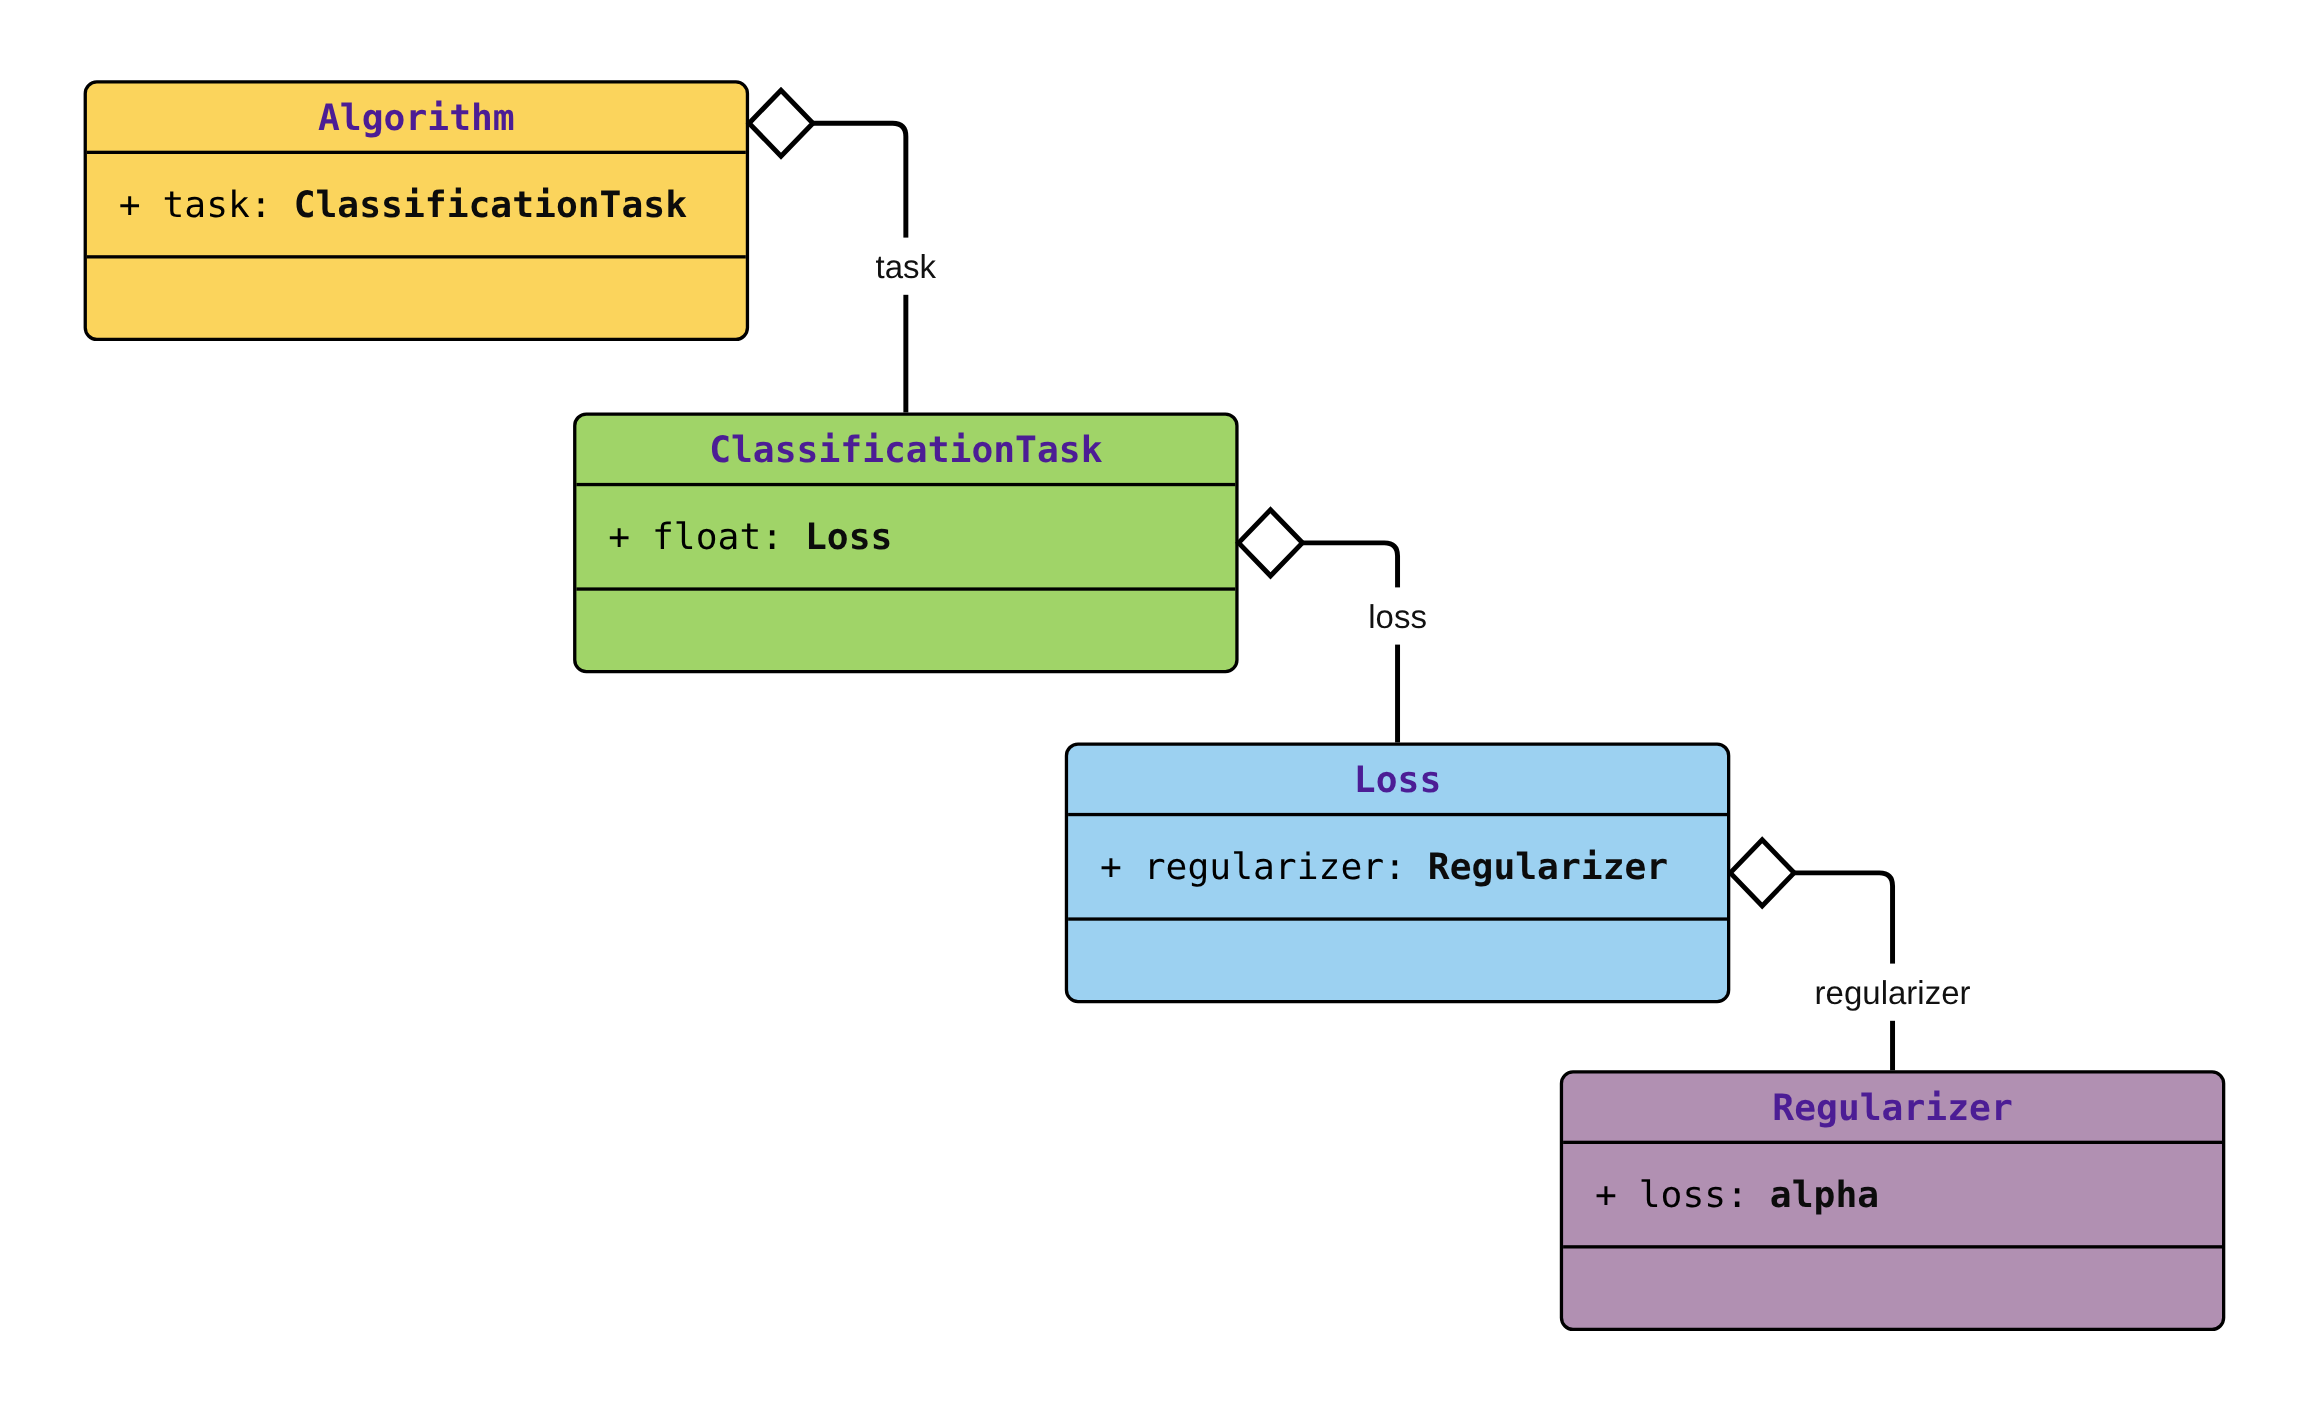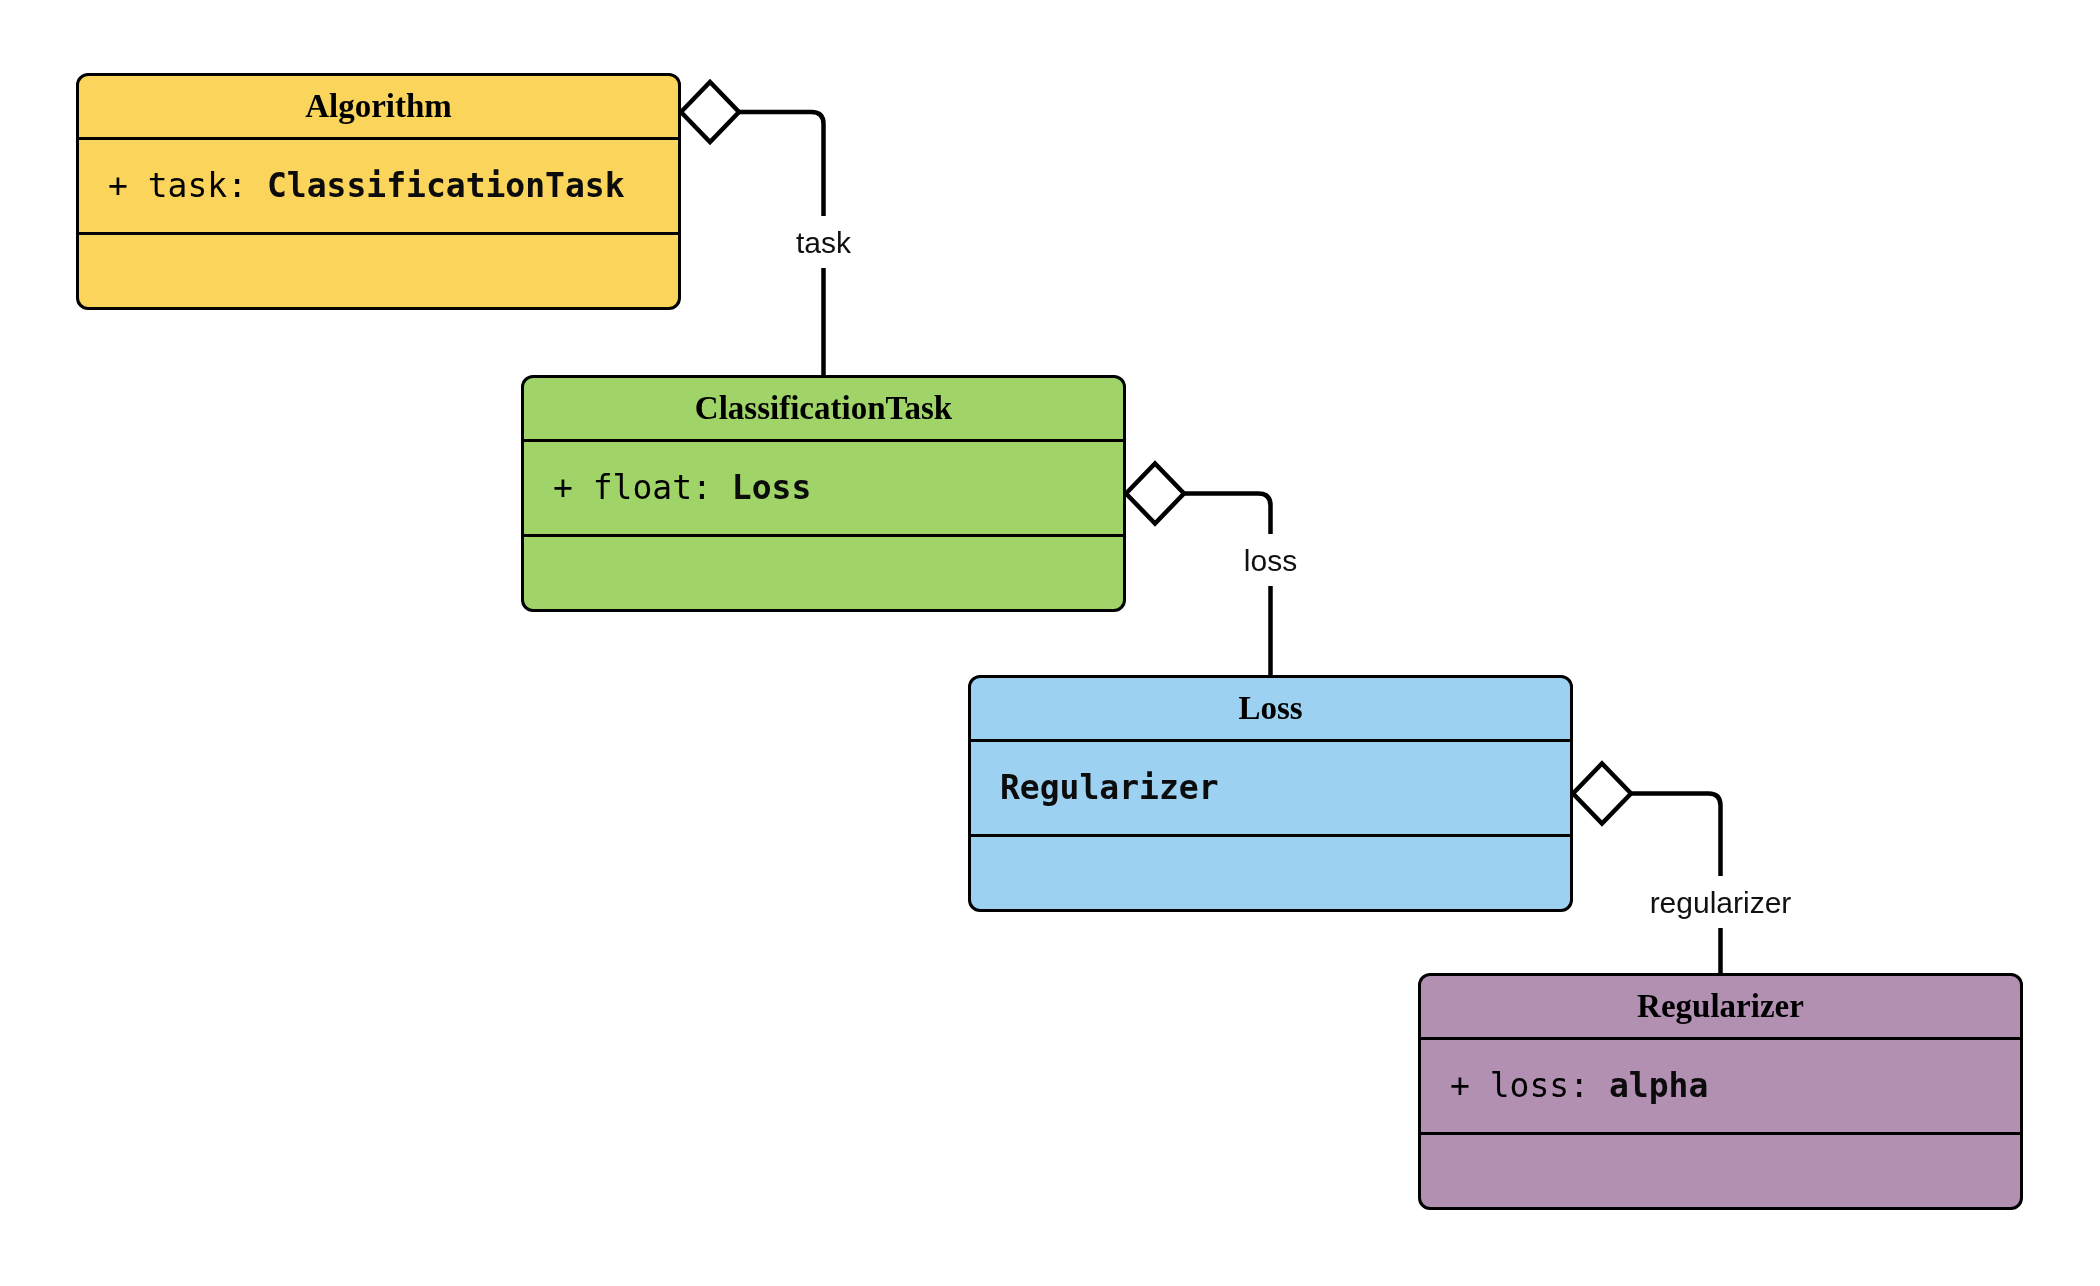--- a/index.html
+++ b/index.html
@@ -35,23 +35,22 @@
     font-size: 33px;
   }
   .uml-class .title {
     height: 61px;
     flex: 0 0 61px;
     border-bottom: 3.5px solid #000000;
     display: flex;
     align-items: center;
     justify-content: center;
     font-weight: bold;
-    color: #000000;
+    color: #4c1d95;
     letter-spacing: 0;
-    font-family: Liberation Serif, serif;
   }
   .uml-class .attrs {
     height: 91.5px;
     flex: 0 0 91.5px;
     border-bottom: 3.5px solid #000000;
     display: flex;
     align-items: center;
     padding-left: 29px;
     white-space: pre;
   }
@@ -104,21 +103,21 @@
   </div>
 
   <div class="uml-class" id="class-1" style="background: rgb(160, 212, 104);">
     <div class="title">ClassificationTask</div>
     <div class="attrs"><span class="aname">+ float: </span><span class="atype">Loss</span></div>
     <div class="empty-compartment"></div>
   </div>
 
   <div class="uml-class" id="class-2" style="background: rgb(156, 209, 241);">
     <div class="title">Loss</div>
-    <div class="attrs"><span class="atype">Regularizer</span></div>
+    <div class="attrs"><span class="aname">+ regularizer: </span><span class="atype">Regularizer</span></div>
     <div class="empty-compartment"></div>
   </div>
 
   <div class="uml-class" id="class-3" style="background: rgb(177, 144, 178);">
     <div class="title">Regularizer</div>
     <div class="attrs"><span class="aname">+ loss: </span><span class="atype">alpha</span></div>
     <div class="empty-compartment"></div>
   </div>
 
   <svg class="edges-layer" viewBox="0 0 2100 1286" aria-hidden="true">

